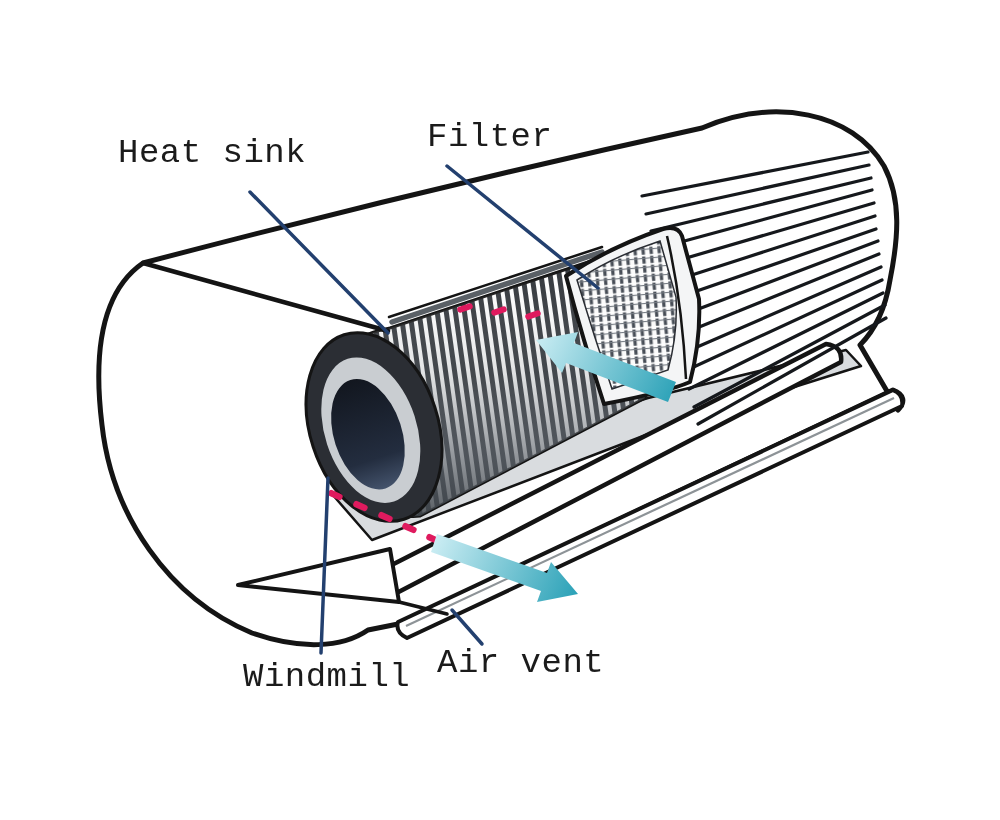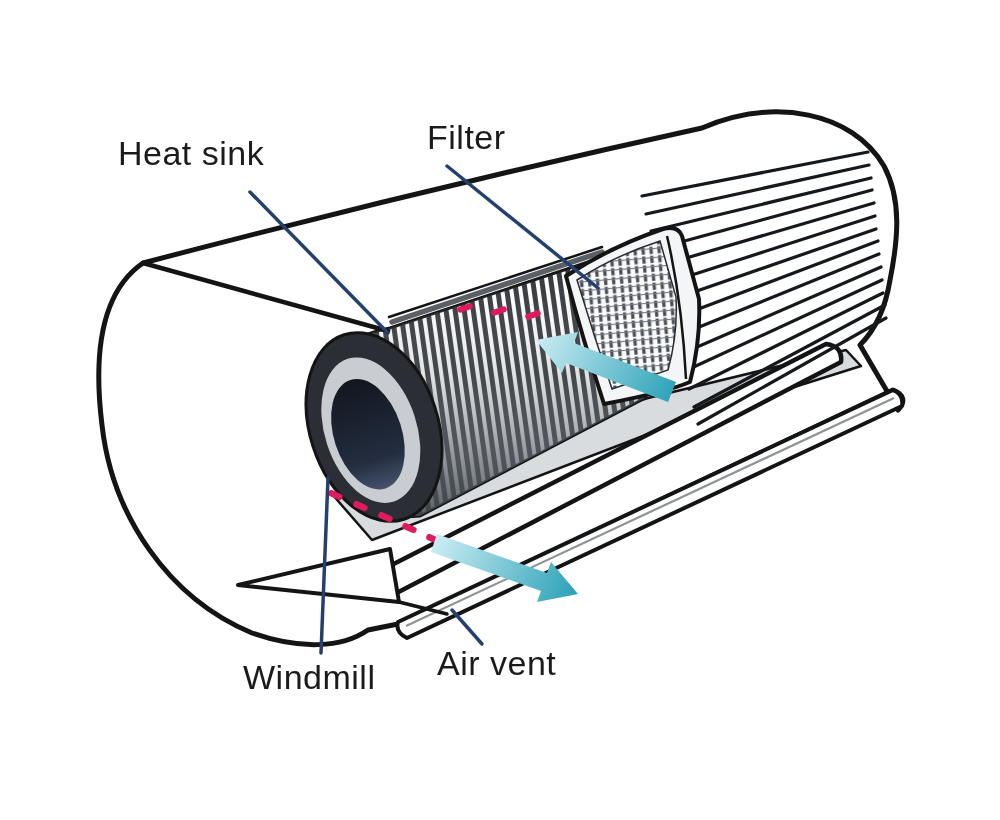--- a/index.html
+++ b/index.html
@@ -1,17 +1,17 @@
 <!DOCTYPE html>
 <html><head>
 <meta charset="utf-8">
 <style>
   html,body{margin:0;padding:0;background:#ffffff;}
   #stage{position:relative;width:1000px;height:704px;background:#ffffff;overflow:hidden;
-         font-family:Liberation Sans, sans-serif;}
+         font-family:Liberation Mono, monospace;}
   #stage svg{position:absolute;left:0;top:0;}
   .label{position:absolute;font-size:34px;color:#1b1b1b;letter-spacing:0.5px;white-space:nowrap;}
 </style>
 </head>
 <body>
 
 <div id="stage">
 
 <svg width="1000" height="820" viewBox="0 0 1000 820">
   <defs>

